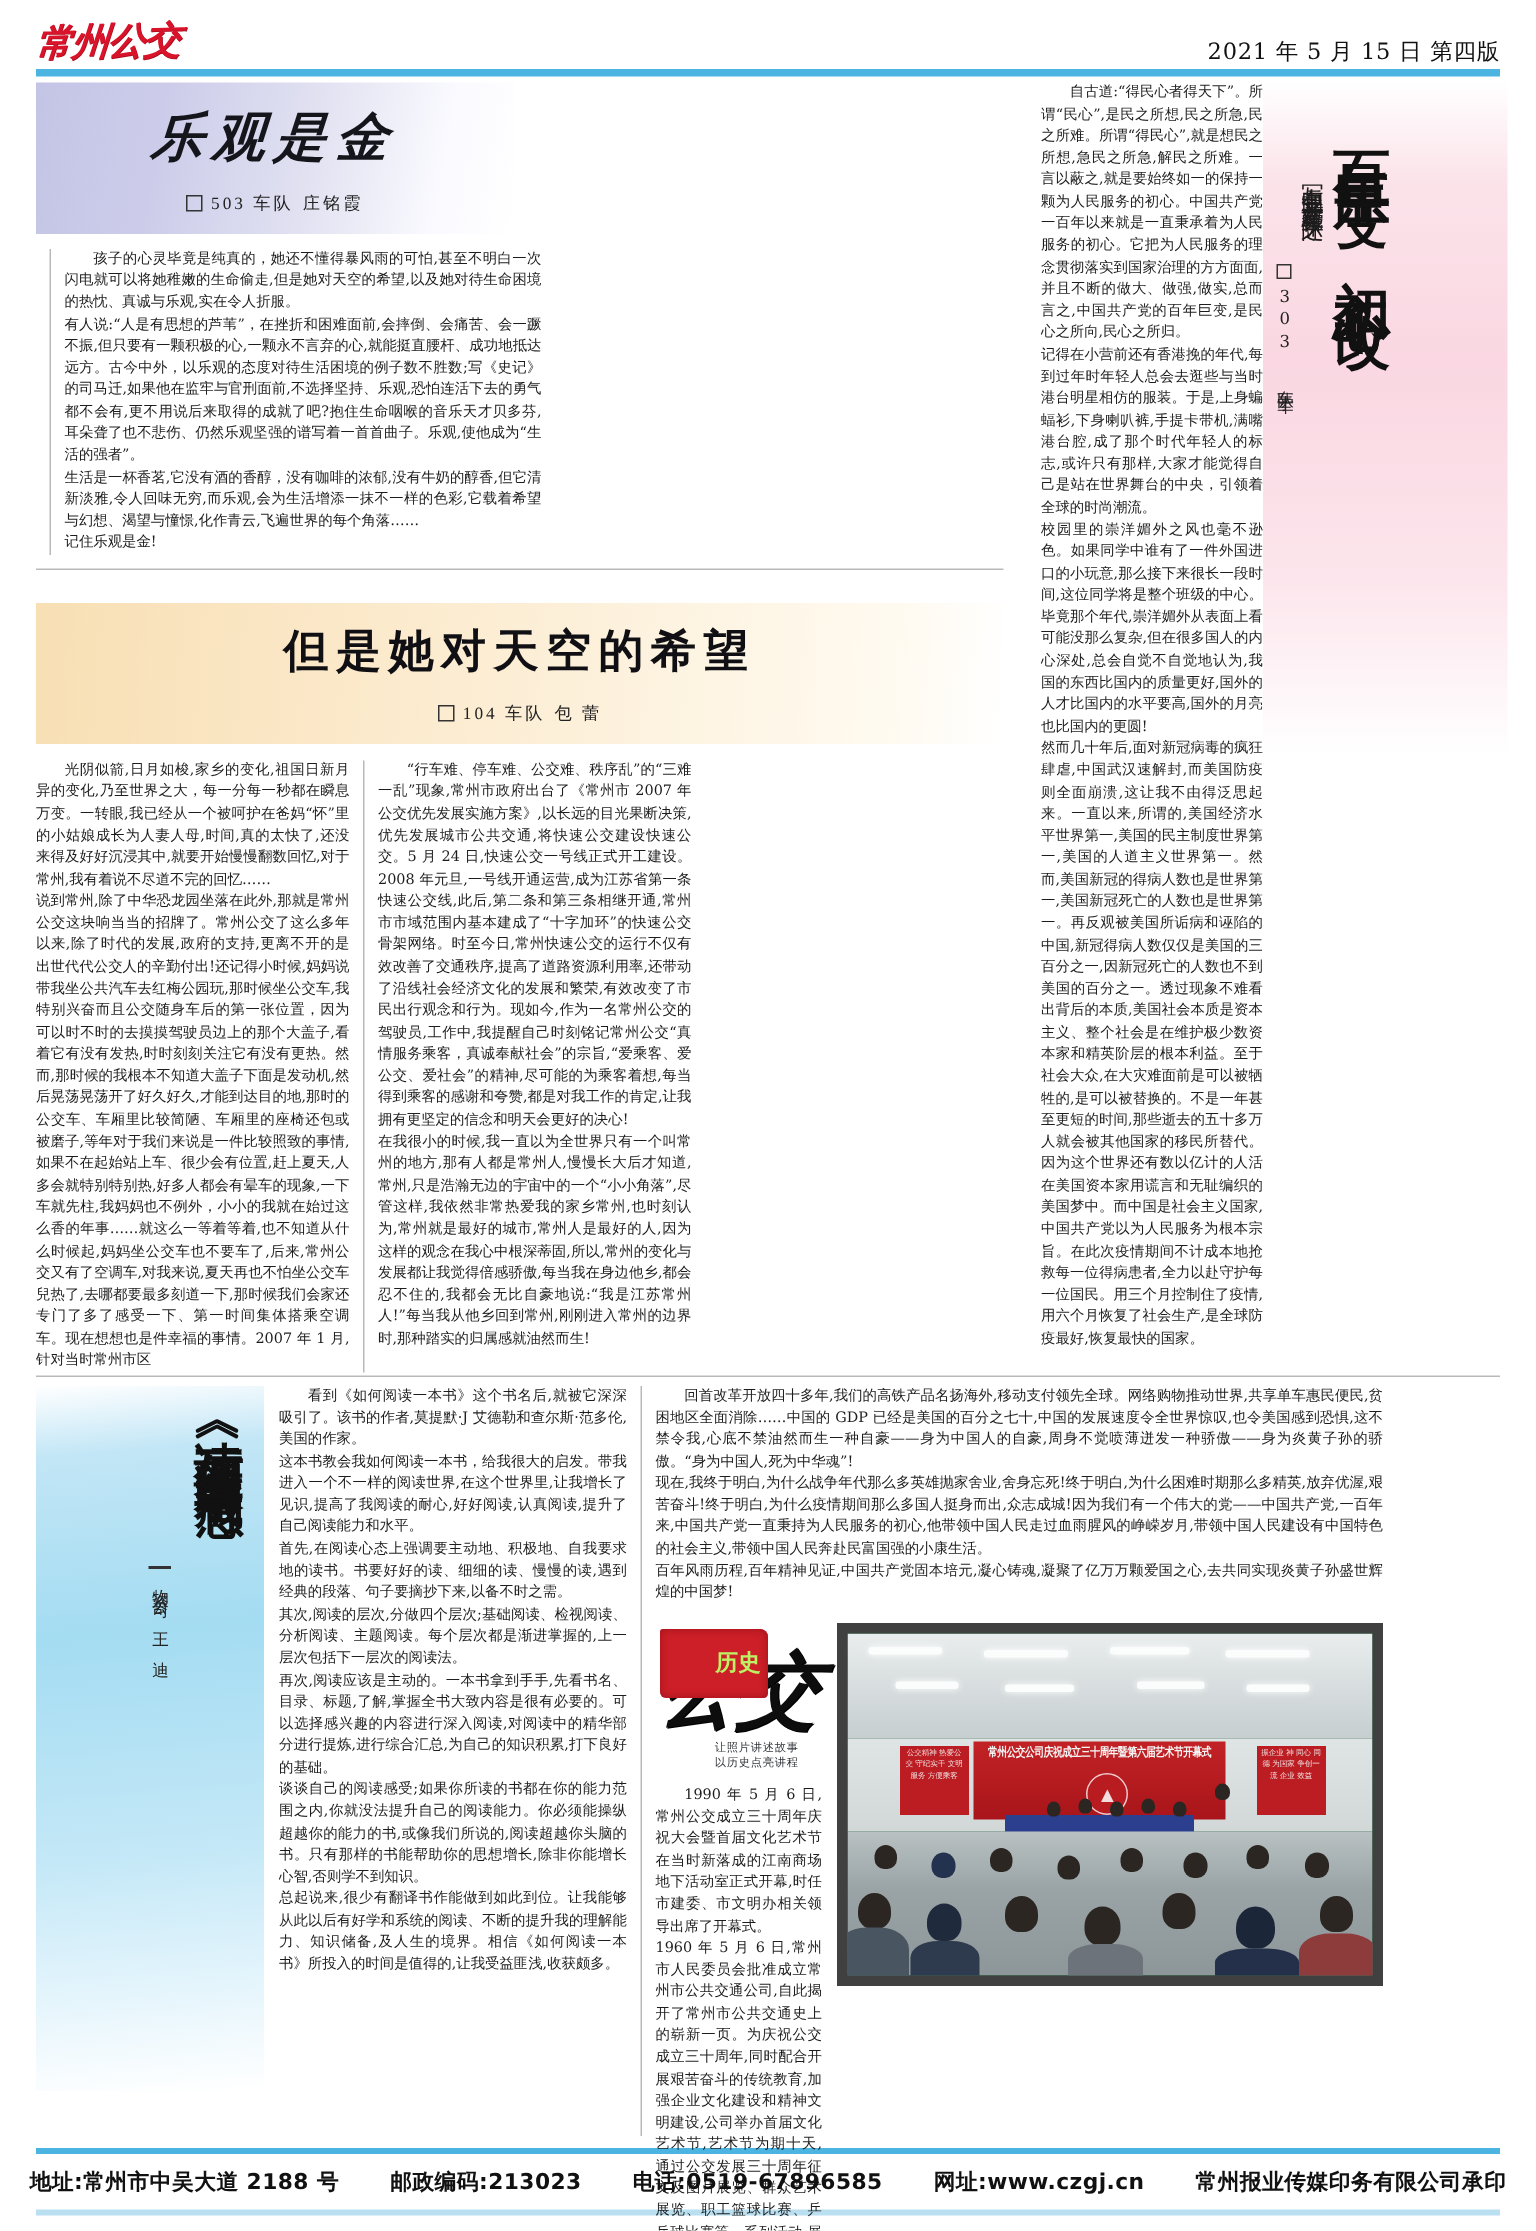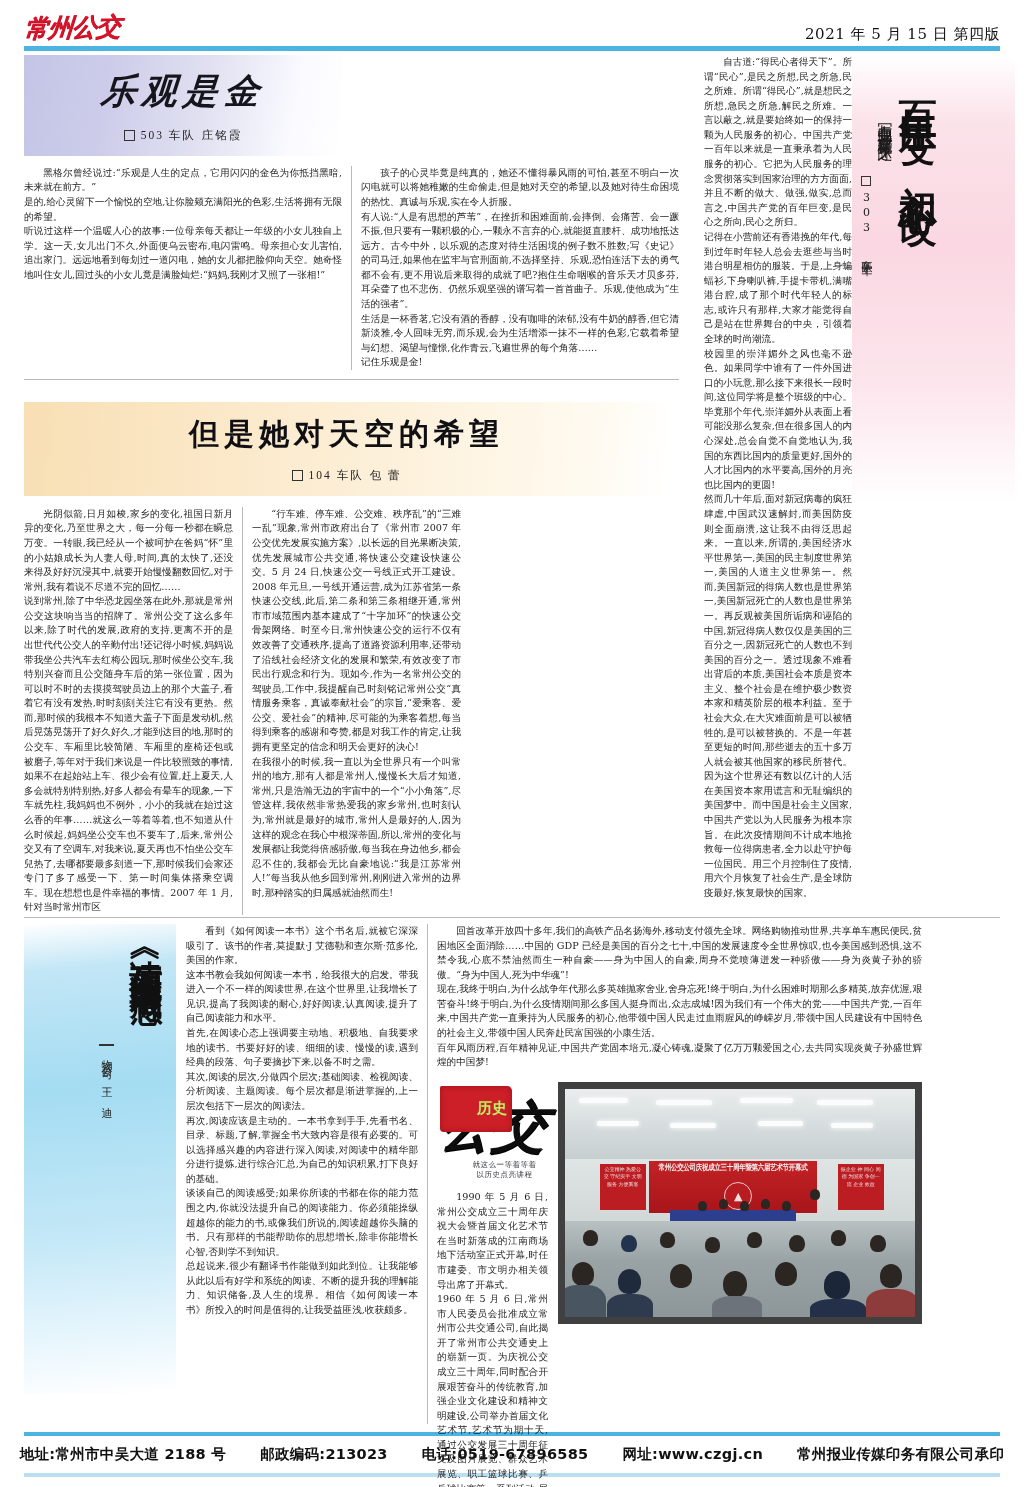--- a/index.html
+++ b/index.html
@@ -398,25 +398,20 @@
       <div class="hdr-band hdr-lavender">
         <div class="title-art t1">乐观是金</div>
         <div class="byline">
           <span class="sqbox"></span>
           <span>503 车队</span>
           <span>庄铭霞</span>
         </div>
       </div>
 
       <div class="a1-cols">
-        <div class="a1-col">
-          <div class="ctext">黑格尔曾经说过:“乐观是人生的定点，它用闪闪的金色为你抵挡黑暗,未来就在前方。”
-是的,给心灵留下一个愉悦的空地,让你脸颊充满阳光的色彩,生活将拥有无限的希望。
-听说过这样一个温暖人心的故事:一位母亲每天都让一年级的小女儿独自上学。这一天,女儿出门不久,外面便乌云密布,电闪雷鸣。母亲担心女儿害怕,追出家门。远远地看到每划过一道闪电，她的女儿都把脸仰向天空。她奇怪地叫住女儿,回过头的小女儿竟是满脸灿烂:“妈妈,我刚才又照了一张相!”</div>
-        </div>
         <div class="col-div-v"></div>
         <div class="a1-col">
           <div class="ctext">孩子的心灵毕竟是纯真的，她还不懂得暴风雨的可怕,甚至不明白一次闪电就可以将她稚嫩的生命偷走,但是她对天空的希望,以及她对待生命困境的热忱、真诚与乐观,实在令人折服。
 有人说:“人是有思想的芦苇”，在挫折和困难面前,会摔倒、会痛苦、会一蹶不振,但只要有一颗积极的心,一颗永不言弃的心,就能挺直腰杆、成功地抵达远方。古今中外，以乐观的态度对待生活困境的例子数不胜数;写《史记》的司马迁,如果他在监牢与官刑面前,不选择坚持、乐观,恐怕连活下去的勇气都不会有,更不用说后来取得的成就了吧?抱住生命咽喉的音乐天才贝多芬,耳朵聋了也不悲伤、仍然乐观坚强的谱写着一首首曲子。乐观,使他成为“生活的强者”。
 生活是一杯香茗,它没有酒的香醇，没有咖啡的浓郁,没有牛奶的醇香,但它清新淡雅,令人回味无穷,而乐观,会为生活增添一抹不一样的色彩,它载着希望与幻想、渴望与憧憬,化作青云,飞遍世界的每个角落……
 记住乐观是金!</div>
         </div>
       </div>
 
       <div class="hrule"></div>
@@ -496,21 +491,21 @@
 现在,我终于明白,为什么战争年代那么多英雄抛家舍业,舍身忘死!终于明白,为什么困难时期那么多精英,放弃优渥,艰苦奋斗!终于明白,为什么疫情期间那么多国人挺身而出,众志成城!因为我们有一个伟大的党——中国共产党,一百年来,中国共产党一直秉持为人民服务的初心,他带领中国人民走过血雨腥风的峥嵘岁月,带领中国人民建设有中国特色的社会主义,带领中国人民奔赴民富国强的小康生活。
 百年风雨历程,百年精神见证,中国共产党固本培元,凝心铸魂,凝聚了亿万万颗爱国之心,去共同实现炎黄子孙盛世辉煌的中国梦!</div>
 
       <div class="hist-block">
         <div class="hist-left">
           <div class="gj-logo">
             <span class="gj-chars">公交</span>
             <span class="gj-seal">历史</span>
           </div>
           <div class="gj-sub">
-            <div>就这么一等着等着</div>
+            <div>让照片讲述故事</div>
             <div>以历史点亮讲程</div>
           </div>
           <div class="ctext hist-text">1990 年 5 月 6 日,常州公交成立三十周年庆祝大会暨首届文化艺术节在当时新落成的江南商场地下活动室正式开幕,时任市建委、市文明办相关领导出席了开幕式。
 1960 年 5 月 6 日,常州市人民委员会批准成立常州市公共交通公司,自此揭开了常州市公共交通史上的崭新一页。为庆祝公交成立三十周年,同时配合开展艰苦奋斗的传统教育,加强企业文化建设和精神文明建设,公司举办首届文化艺术节,艺术节为期十天,通过公交发展三十周年征文及图片展览、群众艺术展览、职工篮球比赛、乒乓球比赛等一系列活动,展示公交三十年来的发展变迁及职工风采,进一步弘扬和“热爱公交、守纪实干、文明服务、方便乘客”的企业精神,增强企业凝聚力,提高广大职工的幸福感及归属感。</div>
 
         </div>
 
         <div class="photo-wrap">
           <div class="ph-ceiling"></div>
           <div class="ph-light" style="left:4%;  top:4%;  width:14%;"></div>

